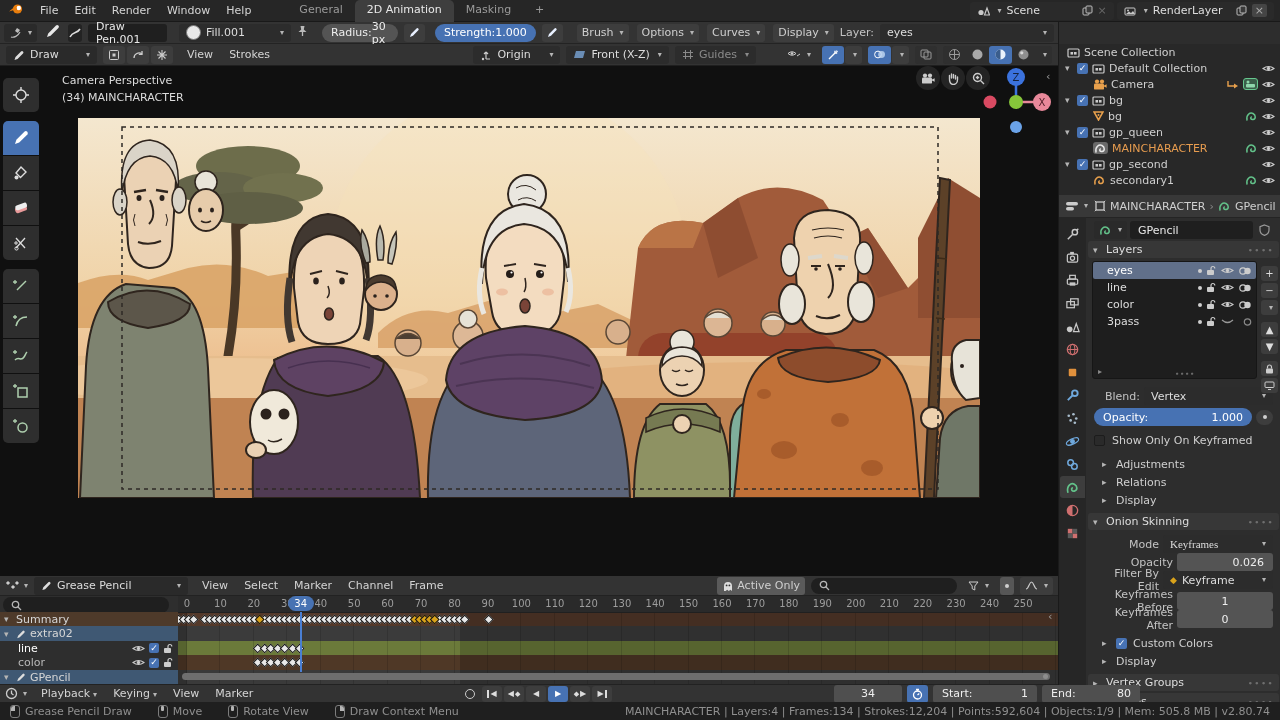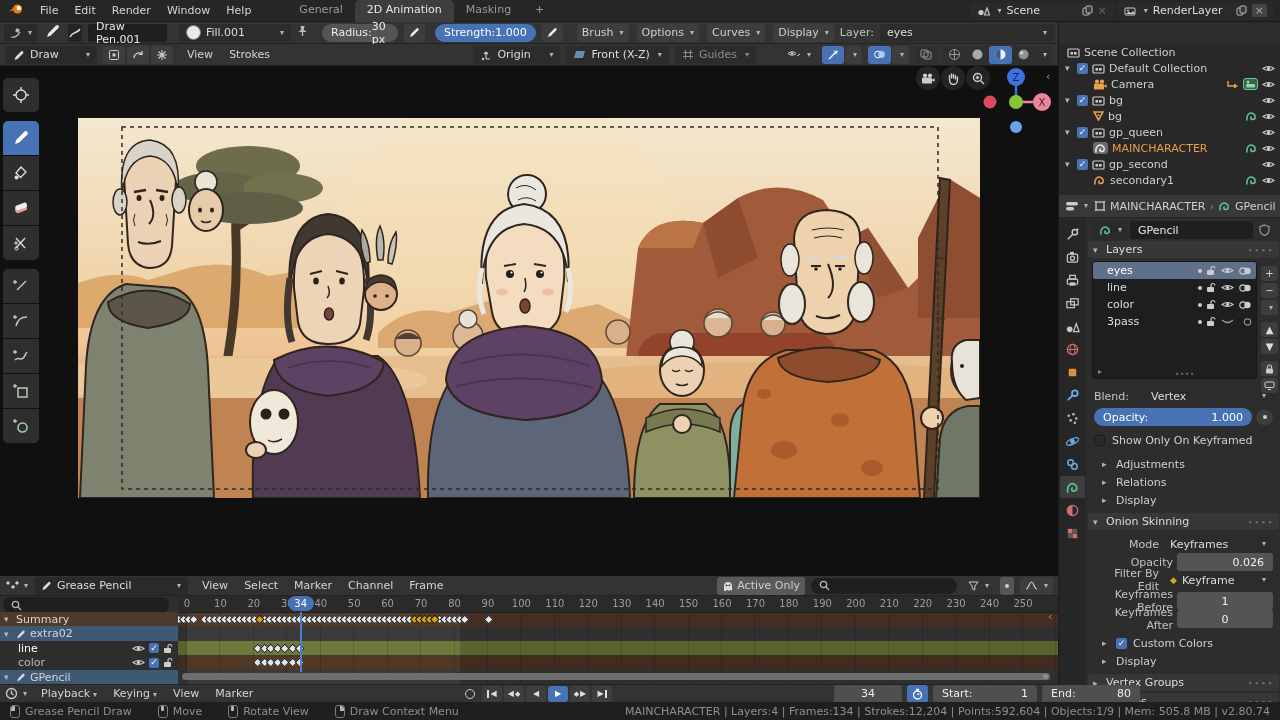--- a/index.html
+++ b/index.html
@@ -48,21 +48,21 @@
   .selbg{background:#6a6a6a;border-radius:3px;padding:0 1px;display:inline-flex;}
   #props{left:0;top:173px;width:222px;height:507px;background:#2d2d2d;overflow:hidden;}
   #prop-hdr{display:flex;align-items:center;height:22px;background:#383838;gap:6px;padding:0 6px;border-bottom:1px solid #242424;}
   #prop-tabs{position:absolute;left:0;top:22px;width:27px;height:485px;background:#262626;display:flex;flex-direction:column;align-items:center;padding-top:6px;gap:1px;}
   .ptab{width:25px;height:22px;display:flex;align-items:center;justify-content:center;border-radius:3px 0 0 3px;}
   .ptab.active{background:#3d3d3d;}
   #prop-content{position:absolute;left:27px;top:22px;width:195px;height:485px;}
   .phead{display:flex;align-items:center;gap:5px;height:17px;background:#373737;border-radius:3px;padding:0 5px;color:#ddd;margin:2px 2px 0 2px;}
   .pcaret{color:#b5b5b5;font-size:9px;width:8px;}
   .prow{display:flex;align-items:center;gap:4px;padding:0 8px;height:18px;}
-  .plabel{flex:0 0 auto;color:#c3c3c3;}
+  .plabel{flex:0 0 auto;color:#c3c3c3;text-align:right;}
   .layerbox{margin:3px 24px 0 6px;background:#1e1e1e;border:1px solid #161616;border-radius:3px;height:116px;position:relative;}
   .lrow{display:flex;align-items:center;height:17px;padding:0 4px 0 14px;gap:4px;color:#ddd;}
   .lrow.sel{background:#61708a;border-radius:2px;color:#fff;}
   .lrow .nm{flex:1;}
   .kdot{width:4px;height:4px;border-radius:50%;background:#cfcfcf;display:inline-block;}
   .minicol{position:absolute;right:3px;display:flex;flex-direction:column;gap:2px;}
   .mbtn{width:17px;height:15px;background:#3d3d3d;border-radius:3px;display:flex;align-items:center;justify-content:center;color:#ddd;font-size:10px;line-height:1;}
   
   #dopesheet{left:0;top:576px;width:1058px;height:108px;background:#2b2b2b;}
   #ds-header{position:absolute;left:0;top:0;width:1058px;height:20px;background:#333;display:flex;align-items:center;gap:6px;padding:0 5px;box-sizing:border-box;border-bottom:1px solid #222;}
@@ -545,20 +545,24 @@
           <path d="M858 380 862 320 Q866 292 890 288 L902 288 902 380 Z" fill="#6f7767"></path>
           <ellipse cx="893" cy="252" rx="20" ry="27" fill="#e9cead"></ellipse>
           <path d="M874 244 Q872 226 888 222 L902 222 902 280 888 282 Q874 270 874 244 Z" fill="#e7e3d8"></path>
           <circle cx="884" cy="248" r="2" fill="#2a211c" stroke="none"></circle>
         </g>
 
         <rect x="44" y="9" width="816" height="362" fill="none" stroke="#2e2a26" stroke-width="1.5" stroke-dasharray="4 4"></rect>
       </svg>
     </div>
 
+    <div id="vp-text" class="abs">
+      <div>Camera Perspective</div>
+      <div>(34) MAINCHARACTER</div>
+    </div>
 
     <div id="tools-col" class="abs">
         <div class="tool solo first">
           <svg width="18" height="18" viewBox="0 0 18 18">
             <circle cx="9" cy="9" r="5" fill="none" stroke="#ddd" stroke-width="1.4"></circle>
             <path d="M9 1v3M9 14v3M1 9h3M14 9h3" stroke="#ddd" stroke-width="1.4"></path>
           </svg>
         </div>
         <div class="tool first active">
           <svg width="18" height="18" viewBox="0 0 18 18">
@@ -1133,21 +1137,21 @@
               <span>Display</span>
             </div>
           </div>
         <div class="phead" style="margin-top:4px;">
           <span class="pcaret">▾</span>
           <span>Onion Skinning</span>
           <span class="grip">∙∙∙∙</span>
         </div>
         <div class="prow" style="margin-top:5px;">
           <span class="plabel" style="flex:1;text-align:right;">Mode</span>
-          <span class="dd" style="width:96px;">
+          <span class="dd" style="width:96px;font-family:Liberation Serif, serif;">
               <span style="flex:1;">Keyframes</span>
               <span class="chev">▾</span>
             </span>
         </div>
         <div class="prow">
           <span class="plabel" style="flex:1;text-align:right;">Opacity</span>
           <span class="field" style="width:96px;justify-content:flex-end;box-sizing:border-box;border-radius:3px;">
               <span>0.026</span>
             </span>
         </div>

